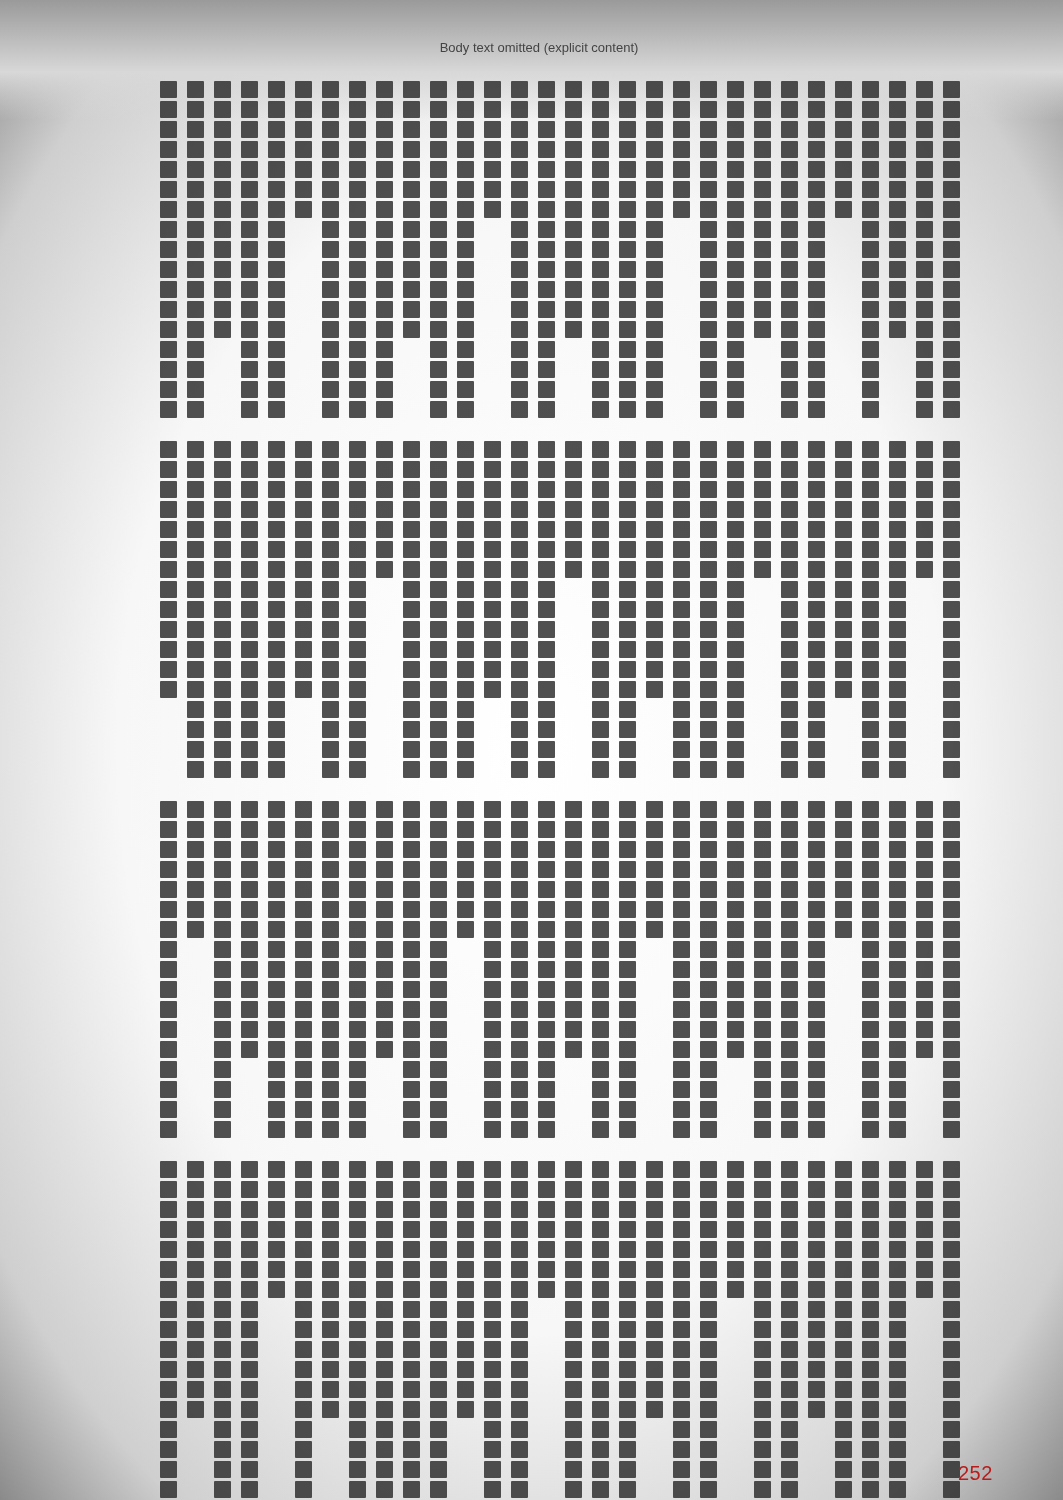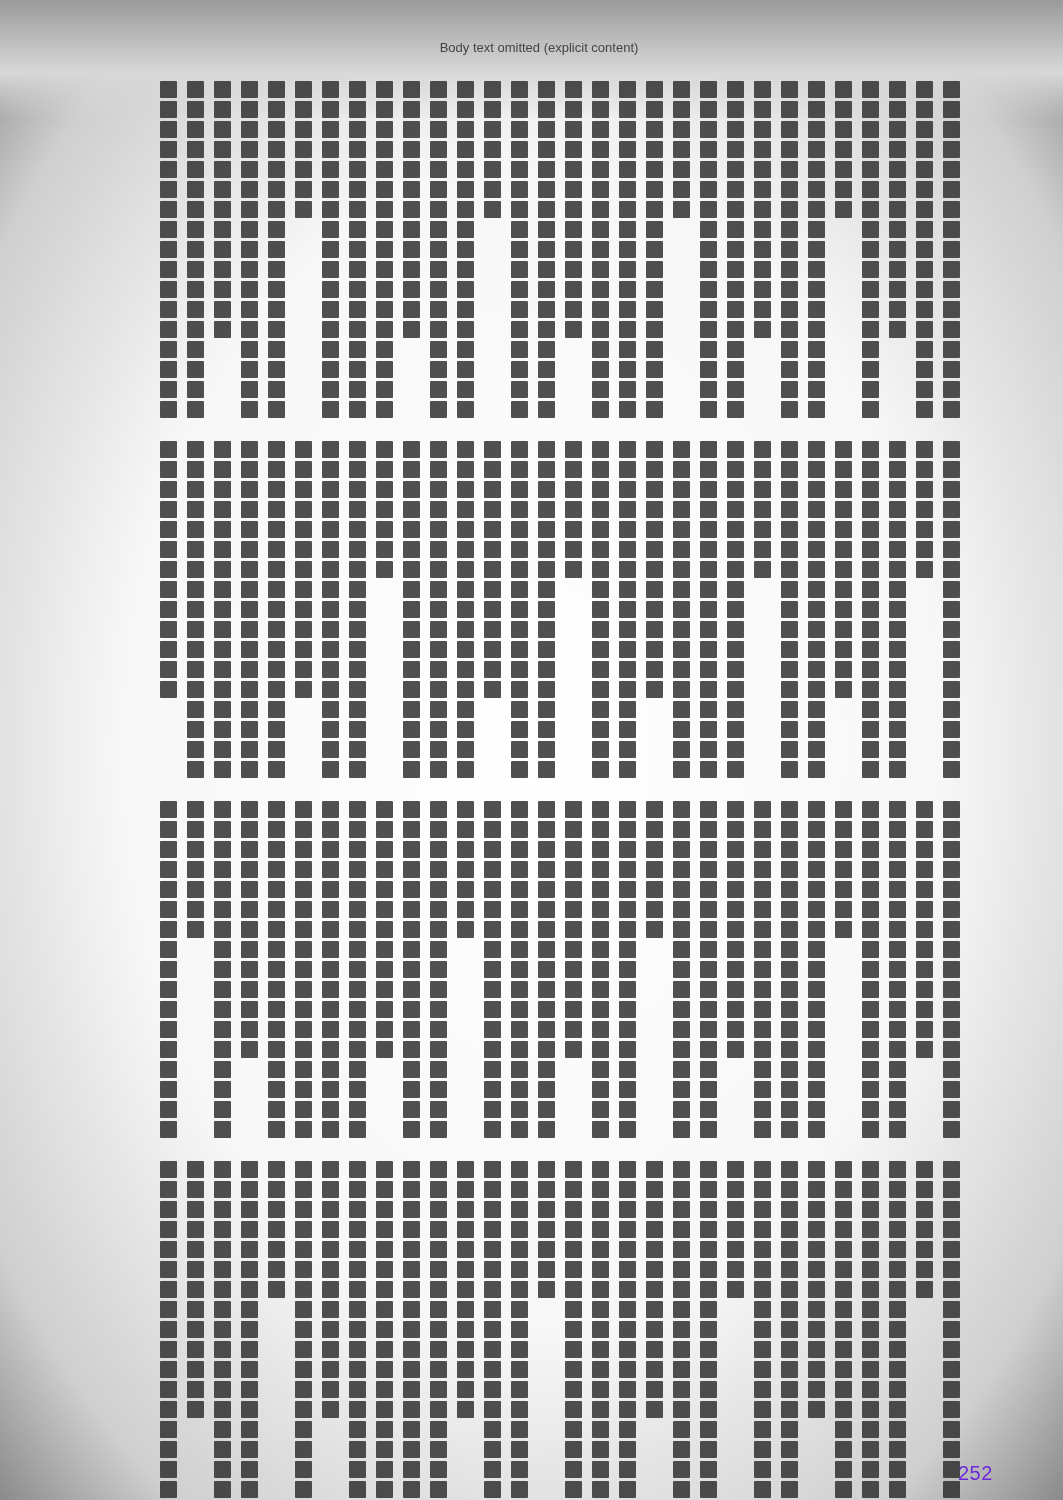--- a/index.html
+++ b/index.html
@@ -9,21 +9,21 @@
     background:
       radial-gradient(ellipse at 50% 50%, #ffffff 0%, #f7f7f7 55%, #cfcfcf 85%, #8a8a8a 100%);}
   .top-shade{position:absolute;left:0;top:0;width:100%;height:120px;
     background:linear-gradient(to bottom,#9a9a9a 0%,#d8d8d8 60%,rgba(255,255,255,0) 100%);}
   .tier{position:absolute;left:135px;width:830px;display:flex;flex-direction:row-reverse;gap:0;}
   .col{width:27px;height:100%;display:flex;flex-direction:column;align-items:center;padding-top:4px;box-sizing:border-box;}
   .glyph{width:17px;height:17px;margin:1.5px 0;background:#2a2a2a;opacity:.82;border-radius:1px;}
   .col.short .glyph:nth-child(n+8){display:none;}
   .col.mid .glyph:nth-child(n+14){display:none;}
   .page-number{position:absolute;left:958px;top:1462px;font-family:"Liberation Sans",sans-serif;
-    font-size:20px;color:#6d28d9;letter-spacing:.5px;}
+    font-size:20px;color:#b91c1c;letter-spacing:.5px;}
   .placeholder-note{position:absolute;left:0;right:0;top:40px;text-align:center;
     font-family:"Liberation Sans",sans-serif;font-size:13px;color:#444;padding-left:15px;}
 </style>
 </head>
 <body>
 
 <div class="page-bg"></div>
 <div class="top-shade"></div>
 <div class="placeholder-note">Body text omitted (explicit content)</div>
 

